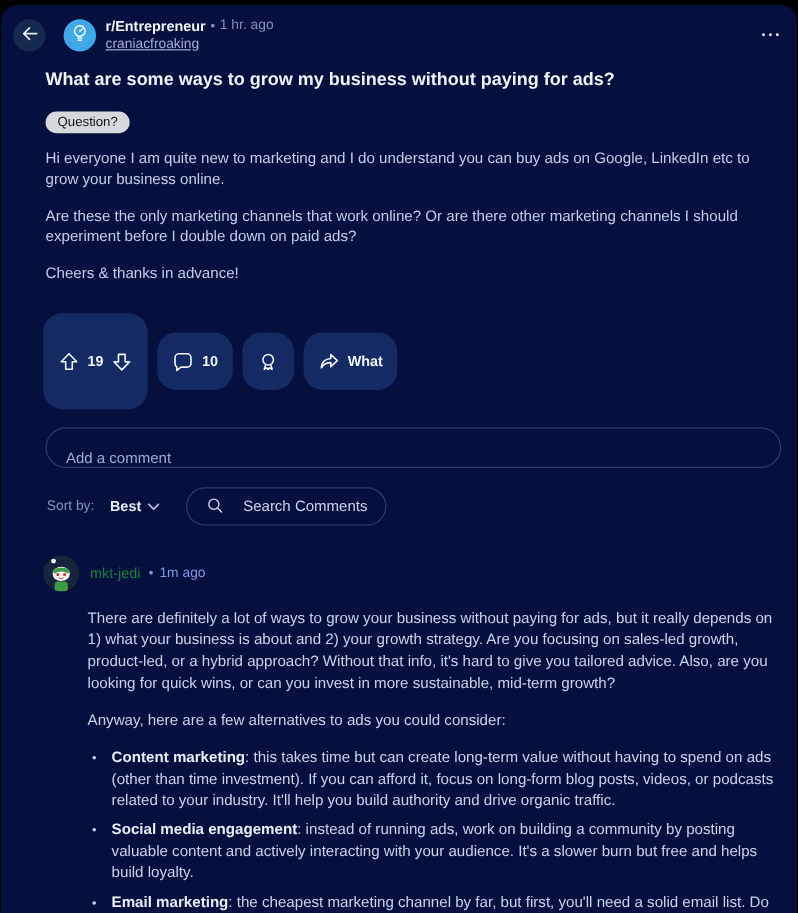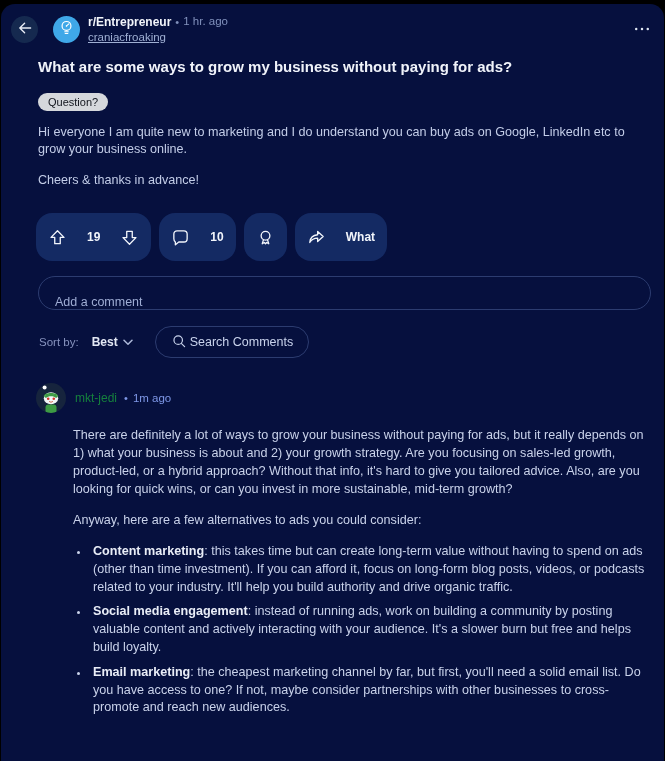--- a/index.html
+++ b/index.html
@@ -25,33 +25,33 @@
   .overflow{margin-top:6px;}
 
   
   .title{margin:10px 14px 0 37px;color:#F0F3FA;font-size:15px;line-height:26px;font-weight:700;}
   .flair{display:inline-block;margin:13px 0 0 37px;background:var(--flair-bg,#D5D8DC);color:#10141C;
          font-size:11px;font-weight:500;padding:3px 10px;border-radius:20px;}
   .post-paras{margin:3px 13px 0 37px;}
   .post-paras p,.c-paras p{margin:13px 0 0;color:#C3CDE8;font-size:12.6px;line-height:17.5px;}
 
   .actions{display:flex;gap:8px;margin:24px 0 0 35px;align-items:center;}
-  .pill{display:flex;align-items:center;gap:20px;height:48px;border-radius:16px;background:var(--pill-bg,#142A63);
-        border:none;color:#F2F5FB;font-size:12px;font-weight:600;padding:0 12px;cursor:pointer;
+  .pill{display:flex;align-items:center;gap:6px;height:48px;border-radius:16px;background:var(--pill-bg,#142A63);
+        border:none;color:#F2F5FB;font-size:12px;font-weight:600;padding:16px 12px;cursor:pointer;
         font-family:inherit;}
   .pill svg{display:block;}
 
   .comment-input{margin:15px 13px 0 37px;height:32px;border:1px solid #2C3C70;border-radius:17px;
                  display:flex;align-items:flex-end;padding:0 16px;color:#9FADD4;font-size:12.5px;cursor:text;}
 
   .sortrow{display:flex;align-items:center;margin:16px 13px 0 38px;}
   .sortlabel{color:#8793BE;font-size:11.5px;}
   .sortselect{display:flex;align-items:flex-end;gap:5px;background:none;border:none;color:#E3E8F4;
               font-size:12px;font-weight:600;margin-left:7px;cursor:pointer;font-family:inherit;}
-  .searchpill{display:flex;align-items:center;gap:3px;height:32px;border-radius:16px;border:1px solid #2C3C70;
+  .searchpill{display:flex;align-items:center;gap:16px;height:32px;border-radius:16px;border:1px solid #2C3C70;
               background:none;color:#C9D3EC;font-size:12.5px;padding:0 15px;margin-left:16px;cursor:pointer;
               font-family:inherit;}
 
   
   .comment{margin:25px 13px 0 37px;}
   .chead{display:flex;align-items:center;}
   .snoo{width:30px;height:30px;flex:0 0 auto;margin-left:-2px;}
   .cname{color:#15803d;font-size:12px;font-weight:400;margin-left:9px;}
   .cdot{color:#7E97E6;font-size:11px;margin:0 5px 0 7px;}
   .ctime{color:var(--link-blue,#7E97E6);font-size:11.5px;}
@@ -104,20 +104,21 @@
           </svg>
       </span>
     </button>
   </div>
 
   
   <h1 class="title">What are some ways to grow my business without paying for ads?</h1>
   <span class="flair">Question?</span>
   <div class="post-paras" id="post-paras">
       <p>Hi everyone I am quite new to marketing and I do understand you can buy ads on Google, LinkedIn etc to grow your business online.</p>
+      <p>Are these the only marketing channels that work online? Or are there other marketing channels I should experiment before I double down on paid ads?</p>
       <p>Cheers &amp; thanks in advance!</p>
     </div>
 
   <div class="actions">
     <div class="pill">
       <button class="iconbtn">
         <span>
           <svg width="19" height="19" viewBox="0 0 20 20">
               <path d="M10 2.9l6.8 7h-3.9v6.6H7.1V9.9H3.2z" fill="none" stroke="#F2F5FB" stroke-width="1.4" stroke-linejoin="round"></path>
             </svg>

